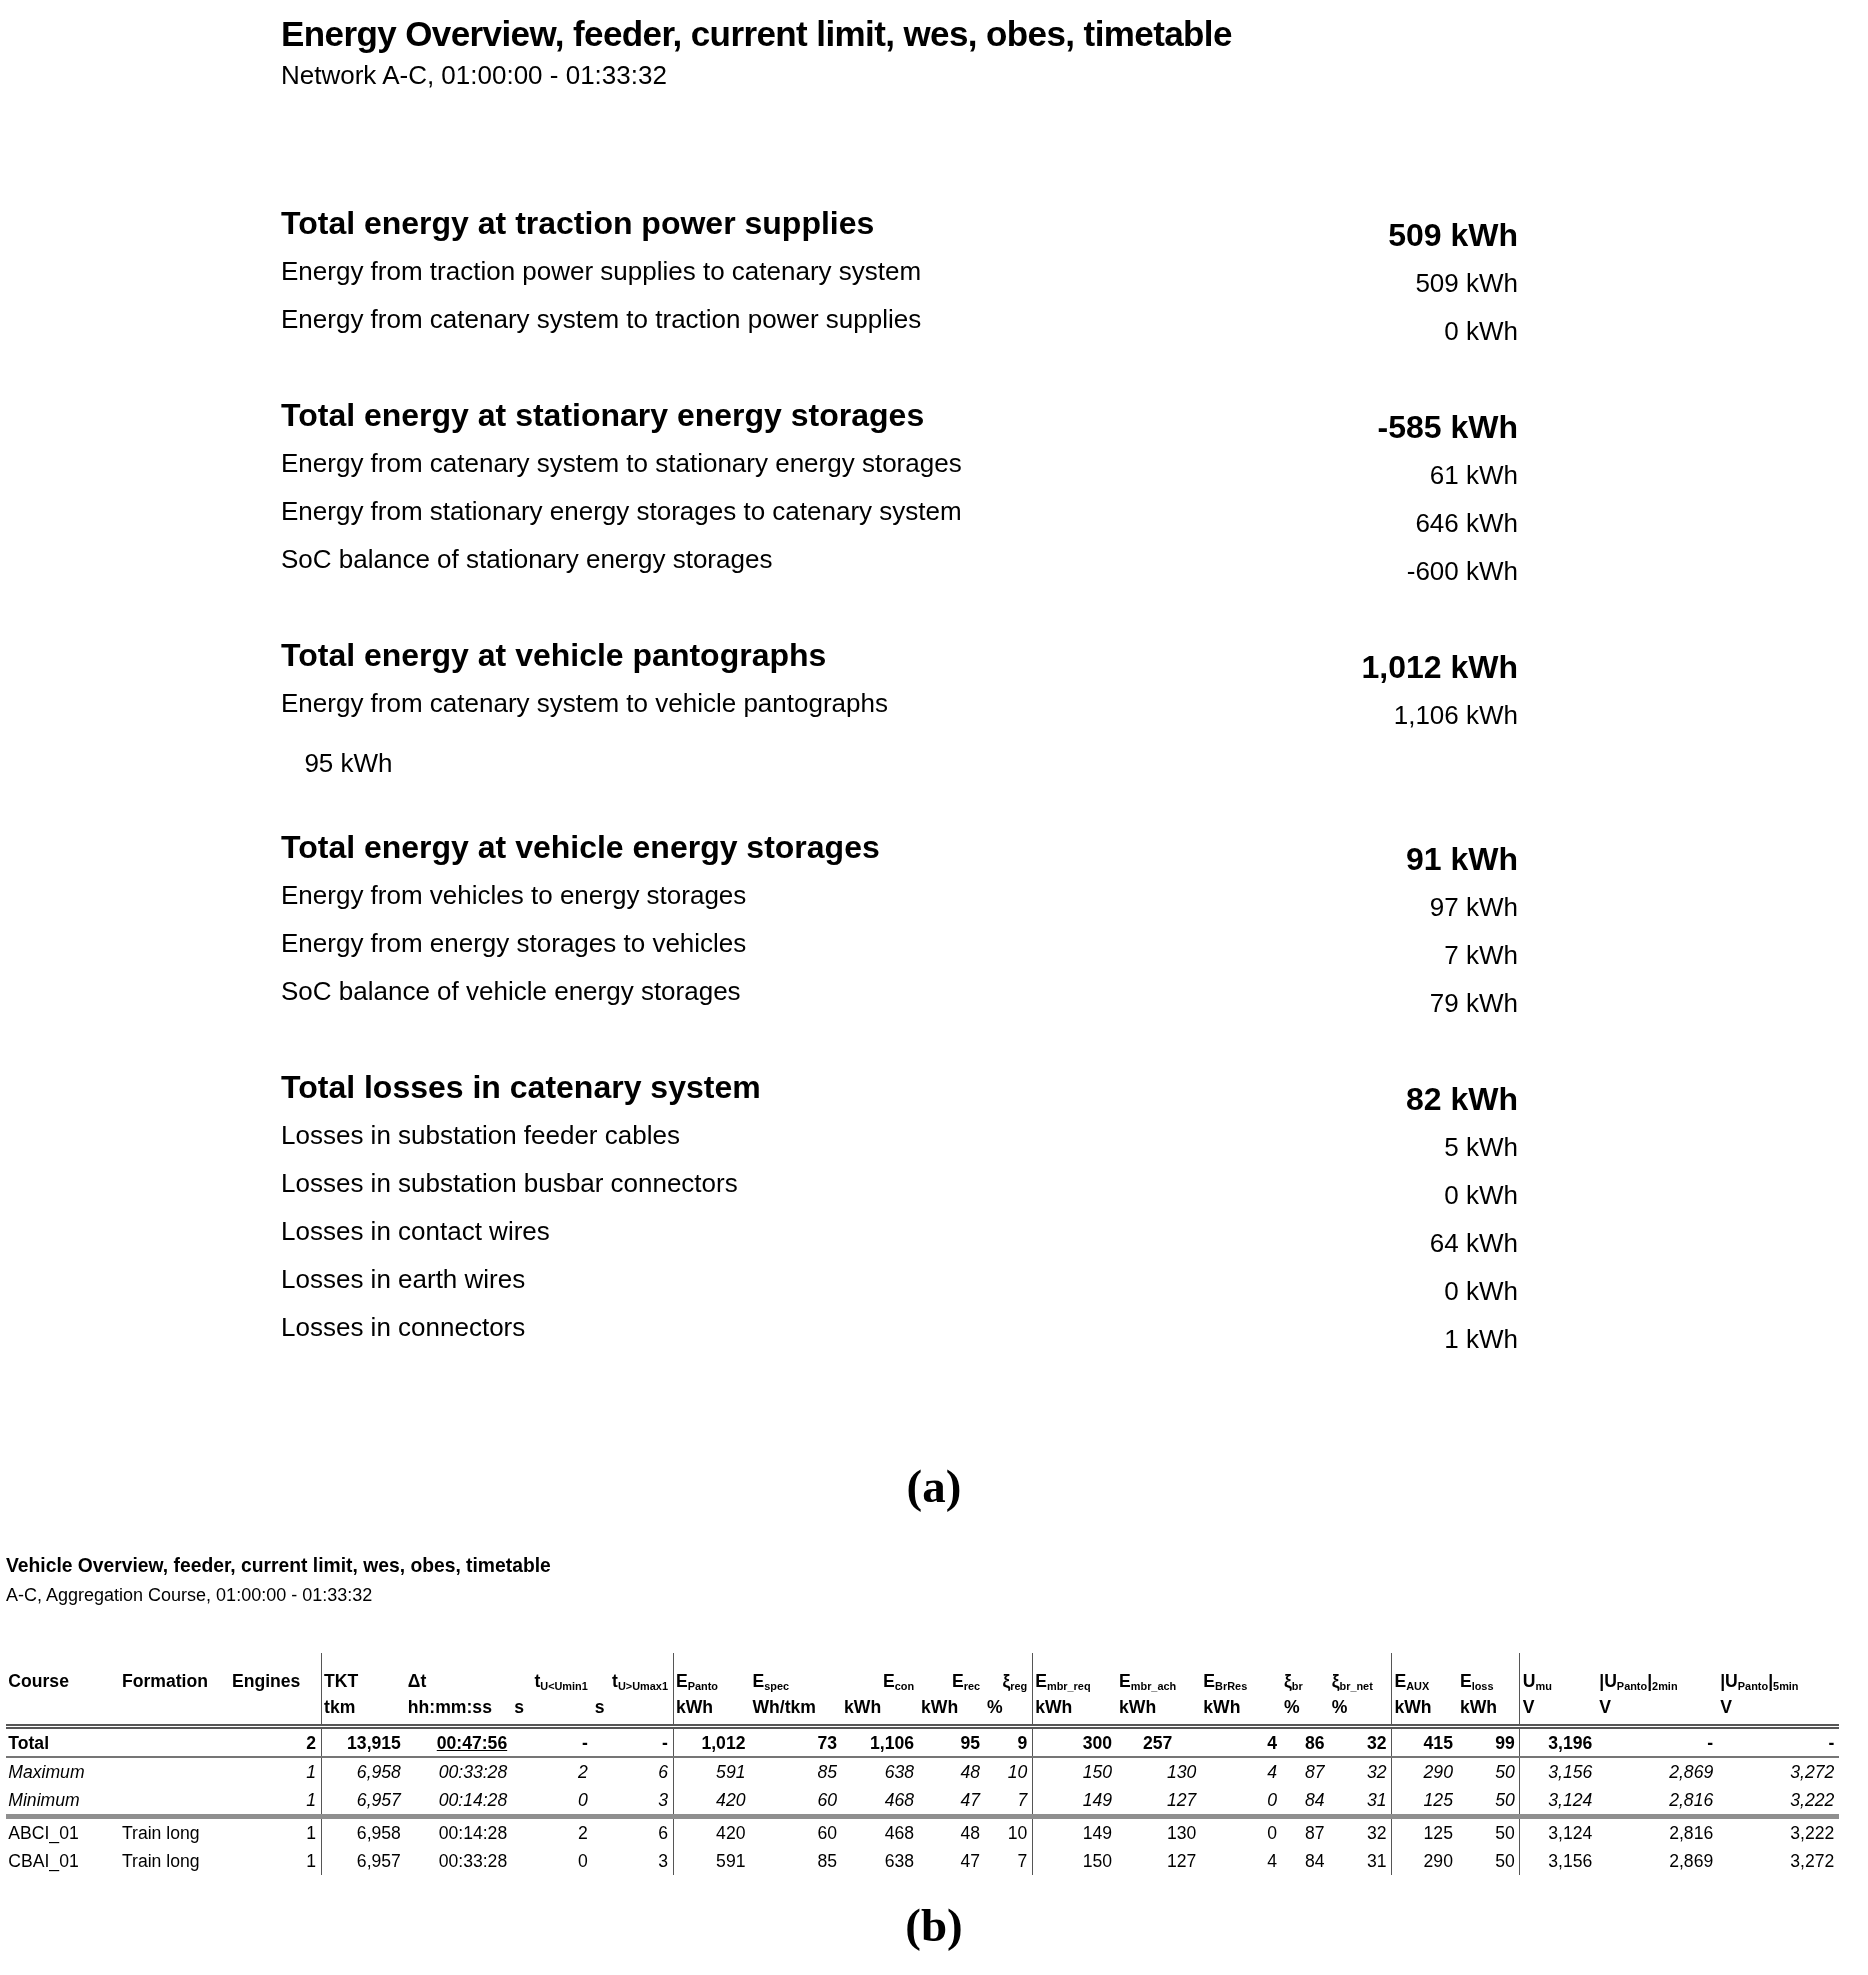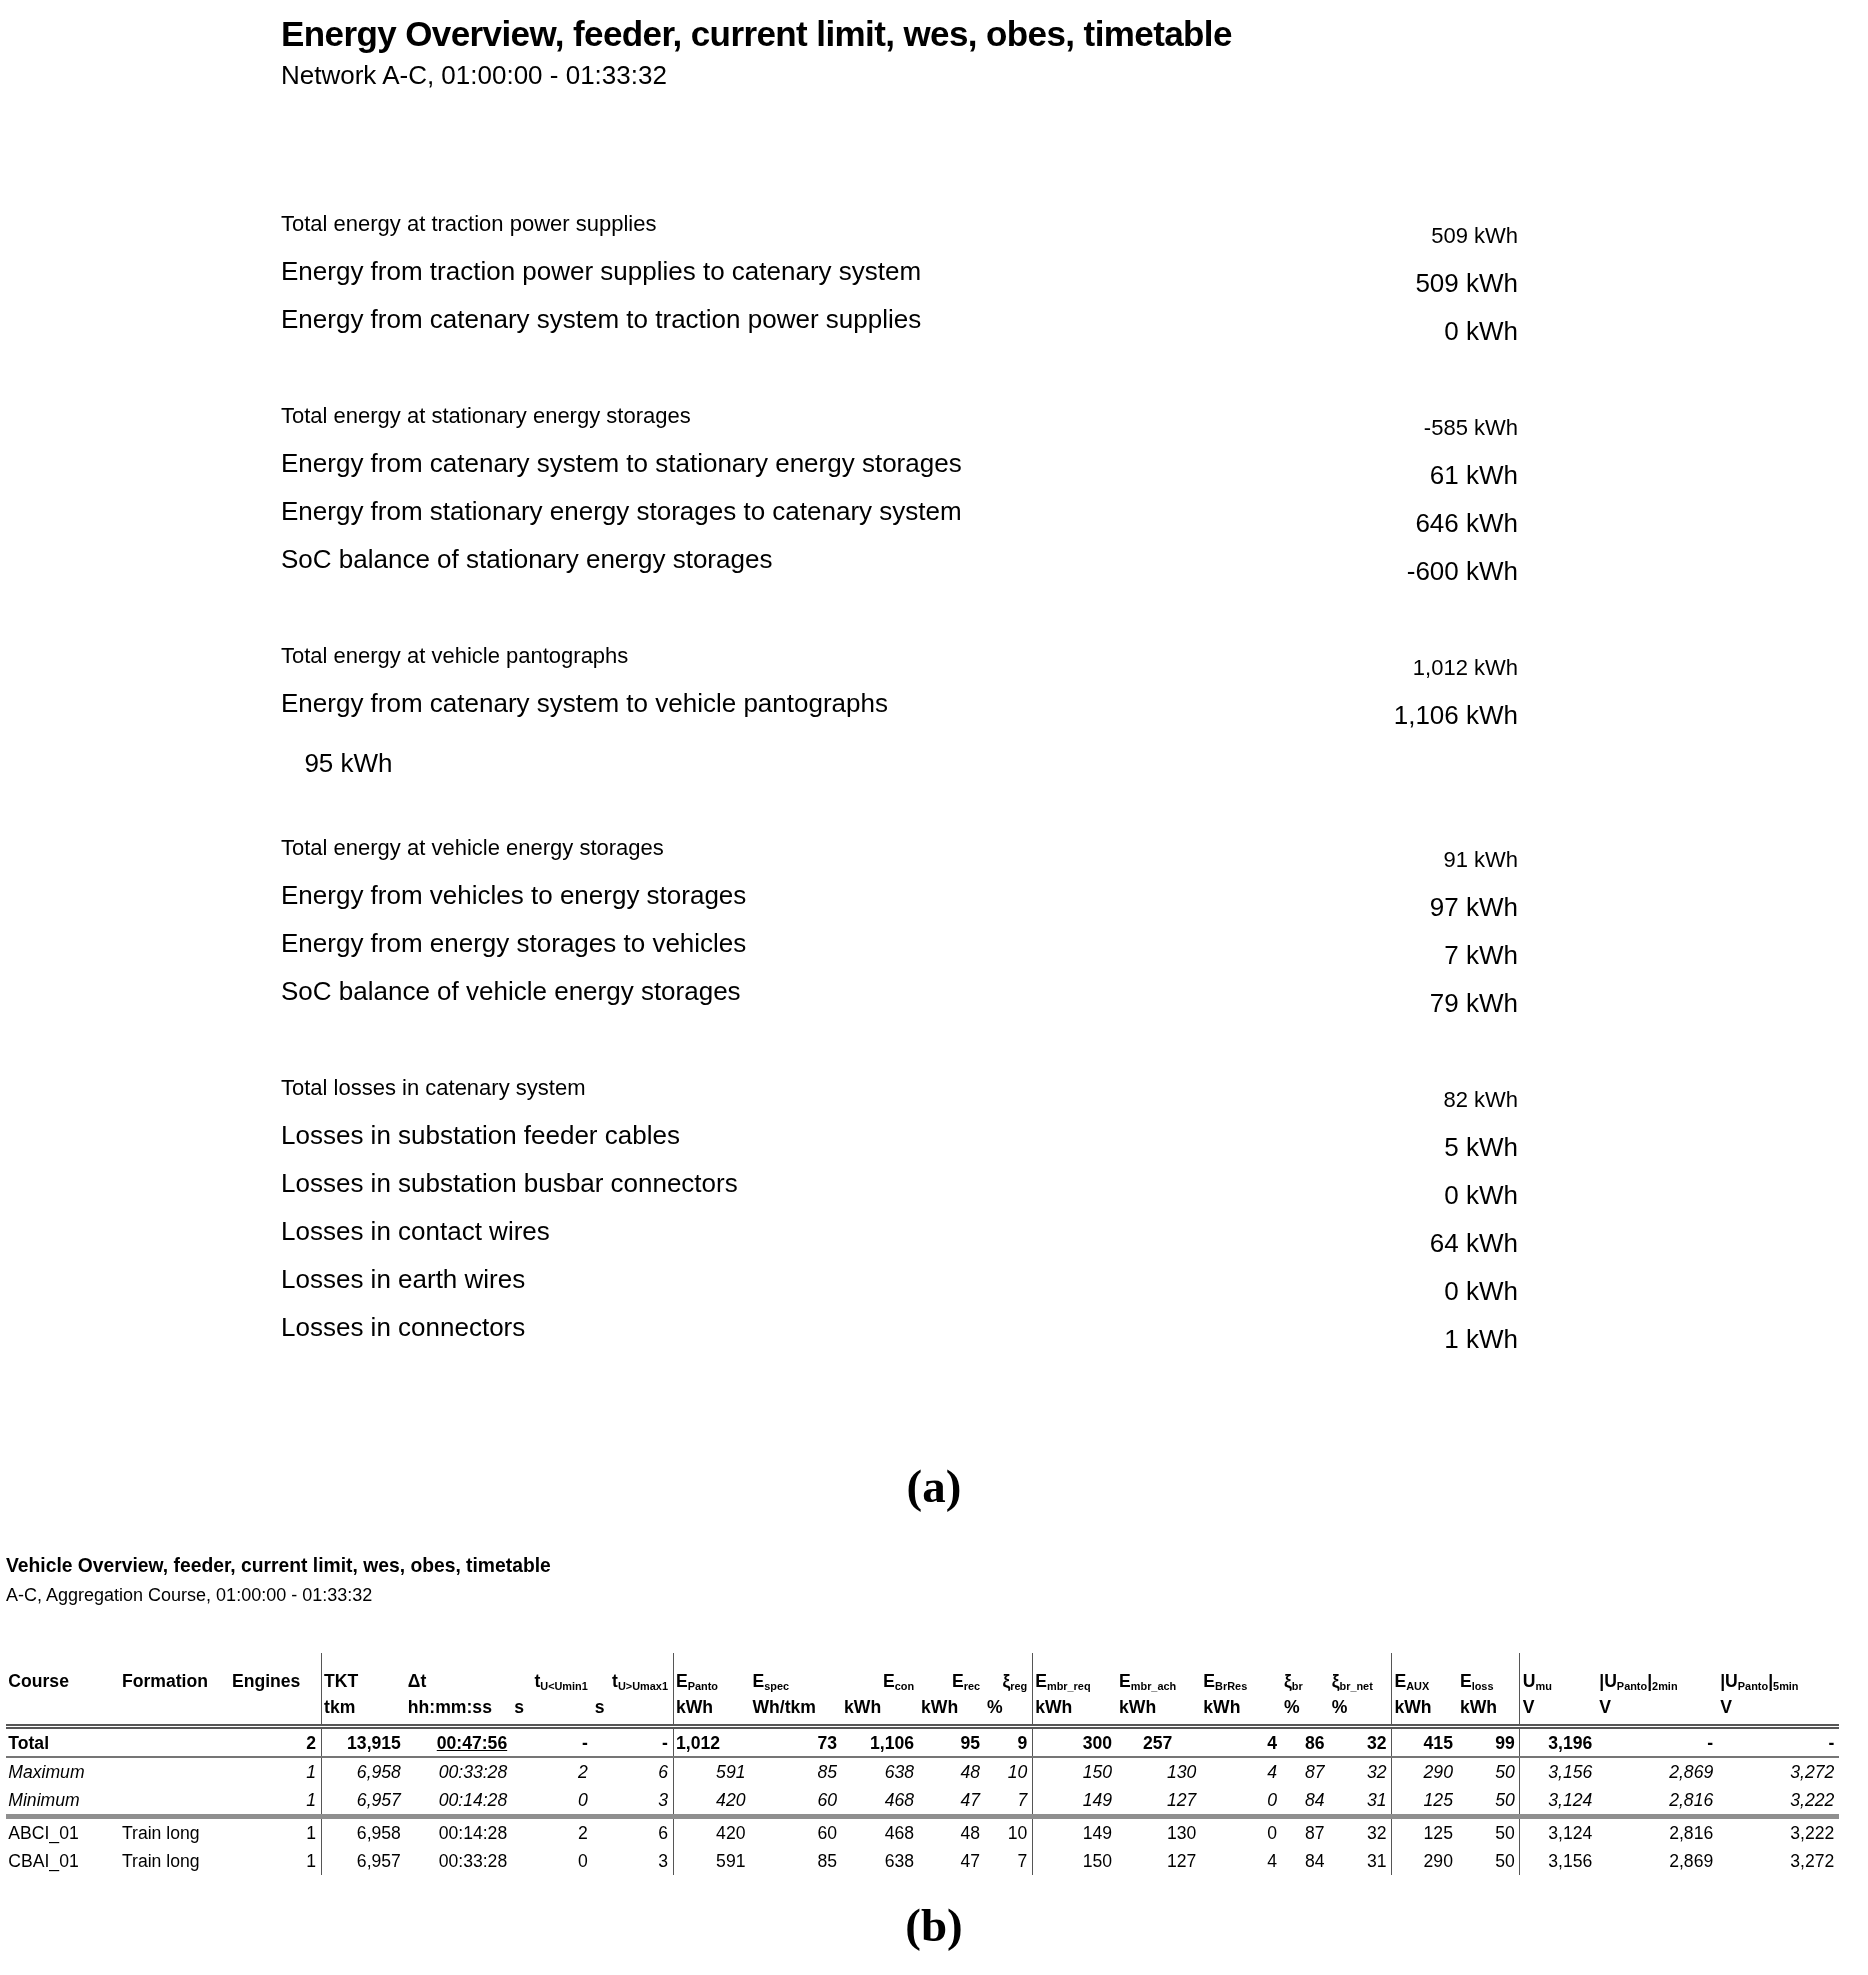--- a/index.html
+++ b/index.html
@@ -7,21 +7,21 @@
   #page{position:relative;width:1868px;height:1975px;background:#fff;overflow:hidden;}
 
   
   #part-a{position:absolute;left:281px;top:11.7px;width:1237px;}
   #part-a .a-title{margin:0;font-size:35px;line-height:43px;font-weight:bold;letter-spacing:-0.6px;}
   #part-a .a-subtitle{font-size:26px;line-height:35px;margin-top:3px;}
   #report-sections{margin-top:107px;}
   .report-section{margin-top:48px;}
   .report-section:first-child{margin-top:0;}
   .r-row{display:flex;justify-content:space-between;align-items:center;height:48px;font-size:26px;}
-  .r-row.r-head{font-weight:normal;font-size:22px;}
+  .r-row.r-head{font-weight:bold;font-size:32px;}
   .r-label{white-space:nowrap;}
   .r-value{white-space:nowrap;text-align:right;padding-left:23.4px;margin-top:24px;}
 
   
   .caption{position:absolute;left:0;width:1868px;text-align:center;
     font-family:"Liberation Serif","DejaVu Serif",serif;font-weight:bold;font-size:47px;}
   #cap-a{top:1459px;}
   #cap-b{top:1898px;}
 
   
@@ -224,21 +224,21 @@
         </thead>
       <tbody id="vt-body">
           <tr class="row-total">
             <td style="text-align: left;">Total</td>
             <td style="text-align: left;"></td>
             <td style="text-align: right;">2</td>
             <td class="gs" style="text-align: right;">13,915</td>
             <td style="text-align: right; text-decoration: underline;">00:47:56</td>
             <td style="text-align: right;">-</td>
             <td style="text-align: right;">-</td>
-            <td class="gs" style="text-align: left;">1,012</td>
+            <td class="gs" style="text-align: right;">1,012</td>
             <td style="text-align: right;">73</td>
             <td style="text-align: right;">1,106</td>
             <td style="text-align: right;">95</td>
             <td style="text-align: right;">9</td>
             <td class="gs" style="text-align: right;">300</td>
             <td style="text-align: center;">257</td>
             <td style="text-align: right;">4</td>
             <td style="text-align: right;">86</td>
             <td style="text-align: right;">32</td>
             <td class="gs" style="text-align: right;">415</td>

